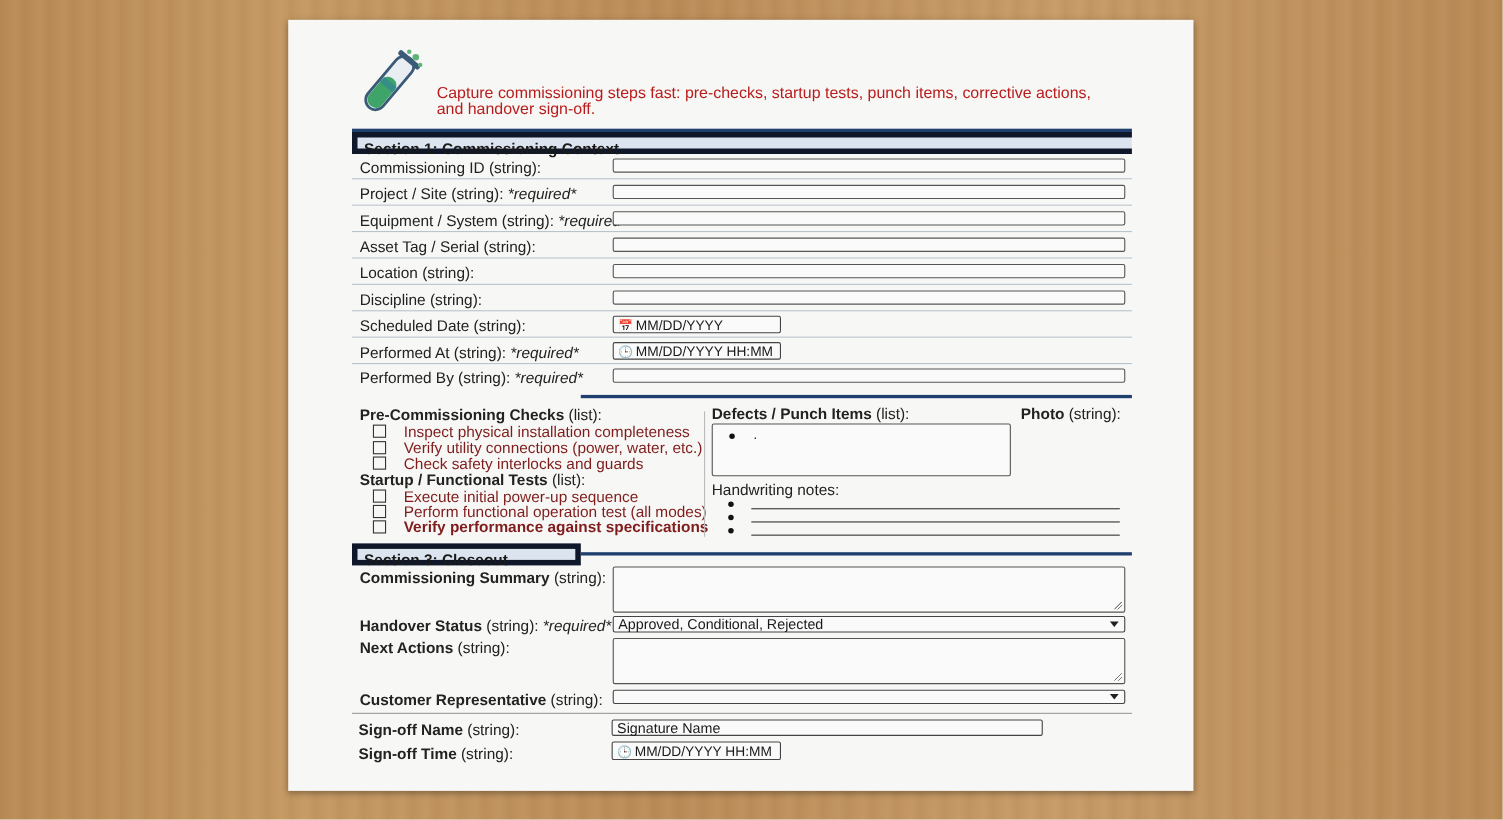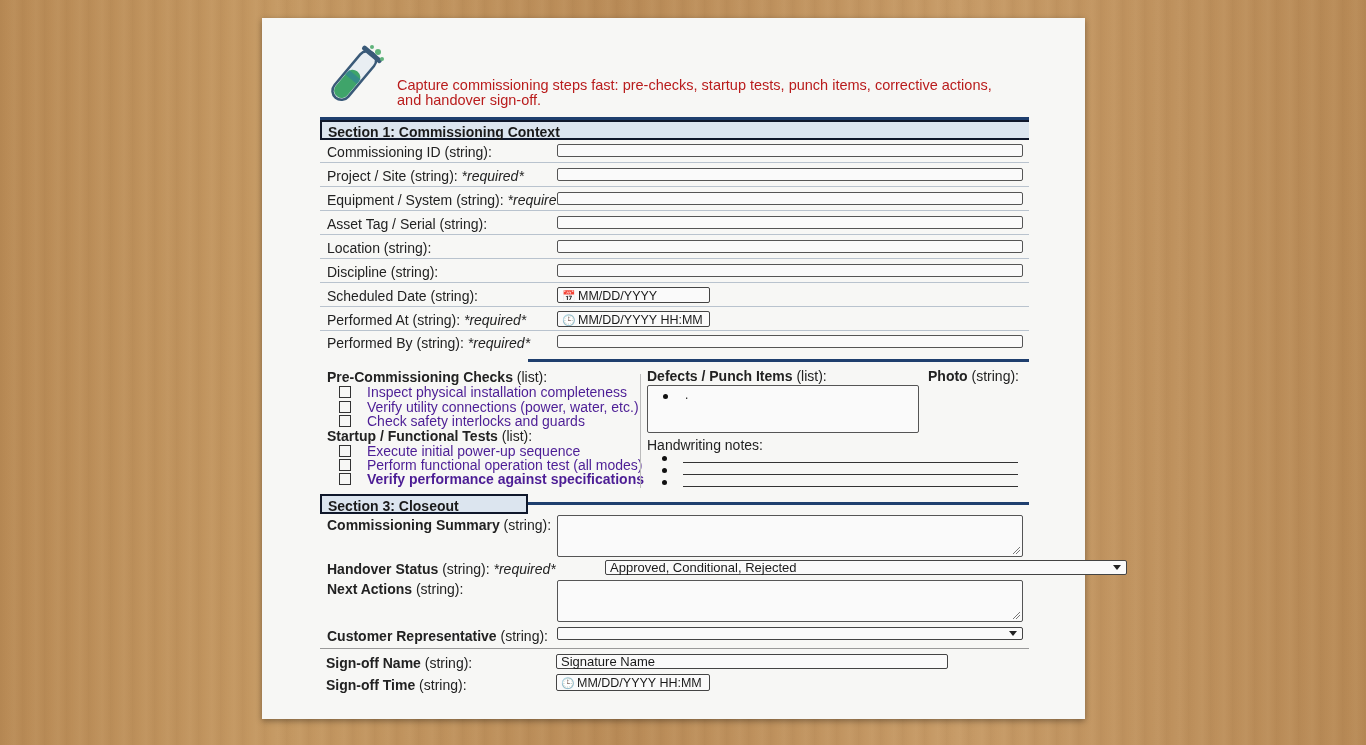--- a/index.html
+++ b/index.html
@@ -6,30 +6,30 @@
   body{width:1366px;height:745px;overflow:hidden;
     background:linear-gradient(90deg,#b88a55 0%,#c49862 20%,#b98b57 45%,#c69a66 70%,#b78955 100%);
     font-family:"Liberation Sans",sans-serif;color:#1a1a1a;position:relative;}
   .wood{position:absolute;inset:0;background:repeating-linear-gradient(90deg,rgba(120,80,40,0.06) 0px,rgba(120,80,40,0.0) 6px,rgba(255,230,190,0.05) 14px,rgba(120,80,40,0.04) 22px);}
   .paper{position:absolute;left:262px;top:18px;width:823px;height:701px;background:#f7f7f5;
     box-shadow:0 2px 6px rgba(0,0,0,0.35);}
   .abs{position:absolute;}
   .title{left:135px;top:28px;font-size:28px;font-weight:bold;color:#111;letter-spacing:0.2px;}
   .subtitle{left:135px;top:60px;font-size:14.5px;line-height:15px;color:#b91c1c;width:600px;}
   .logo{left:58px;top:26px;width:66px;height:66px;}
-  .sec-head{height:20px;background:#dce5ef;border:2px solid #0f172a;box-sizing:border-box;font-weight:bold;font-size:14px;padding:2px 0 0 6px;}
+  .sec-head{height:20px;background:#dce5ef;border:5px solid #0f172a;box-sizing:border-box;font-weight:bold;font-size:14px;padding:2px 0 0 6px;}
   .sec-line{height:3px;background:#1f3f6e;}
   .lbl{font-size:14px;color:#222;white-space:nowrap;}
   .lbl b{font-weight:bold;}
   .req{font-style:italic;margin-top:13px;}
   .inp{height:13px;border:1px solid #555;border-radius:2px;background:#fafafa;box-sizing:border-box;}
   .rowline{height:1px;background:#b9c3ce;}
   .dt{height:16px;border:1px solid #444;border-radius:2px;font-size:12.5px;padding:1px 0 0 20px;box-sizing:border-box;background:#fafafa;}
   .dt .ic{position:absolute;left:4px;top:2px;font-size:11px;}
-  .cb{font-size:14px;color:#4c1d95;white-space:nowrap;}
+  .cb{font-size:14px;color:#7f1d1d;white-space:nowrap;}
   .cb .box{display:inline-block;width:10px;height:10px;border:1px solid #333;margin-right:16px;vertical-align:-1px;}
   .ta{border:1px solid #555;border-radius:2px;background:#fafafa;box-sizing:border-box;}
   .grip{position:absolute;right:2px;bottom:2px;width:7px;height:7px;background:linear-gradient(135deg,transparent 45%,#777 46%,#777 52%,transparent 53%,transparent 70%,#777 71%,#777 77%,transparent 78%);}
   .sel{height:15px;border:1px solid #444;border-radius:2px;font-size:13px;padding:0 0 0 4px;box-sizing:border-box;background:#fafafa;line-height:14px;}
   .sel .arr{position:absolute;right:5px;top:4px;width:0;height:0;border-left:4px solid transparent;border-right:4px solid transparent;border-top:5px solid #222;}
   .photo{border:1px dashed #999;background:#f3f3f3;box-sizing:border-box;text-align:center;font-size:9.5px;color:#333;}
   .hw{height:1px;background:#333;}
   .dot{width:5px;height:5px;border-radius:50%;background:#111;}
 </style>
 </head>
@@ -128,21 +128,21 @@
 
   <div class="abs sec-head" style="left:58px;top:476px;width:208px;">Section 3: Closeout</div>
   <div class="abs sec-line" style="left:266px;top:484px;width:501px;"></div>
 
   <div class="abs lbl" style="left:65px;top:499px;"><b>Commissioning Summary</b> <span>(string):</span></div>
   <div class="abs ta" style="left:295px;top:497px;width:466px;height:42px;">
       <span class="grip"></span>
     </div>
 
   <div class="abs lbl" style="left:65px;top:543px;"><b>Handover Status</b> <span>(string):</span> <span class="req">*required*</span></div>
-  <div class="abs sel" style="left:295px;top:542px;width:522px;margin-left:48px;">
+  <div class="abs sel" style="left:295px;top:542px;width:466px;">
     <span>Approved, Conditional, Rejected</span>
     <span class="arr"></span>
   </div>
 
   <div class="abs lbl" style="left:65px;top:563px;"><b>Next Actions</b> <span>(string):</span></div>
   <div class="abs ta" style="left:295px;top:562px;width:466px;height:42px;">
       <span class="grip"></span>
     </div>
 
   <div class="abs lbl" style="left:65px;top:610px;"><b>Customer Representative</b> <span>(string):</span></div>

